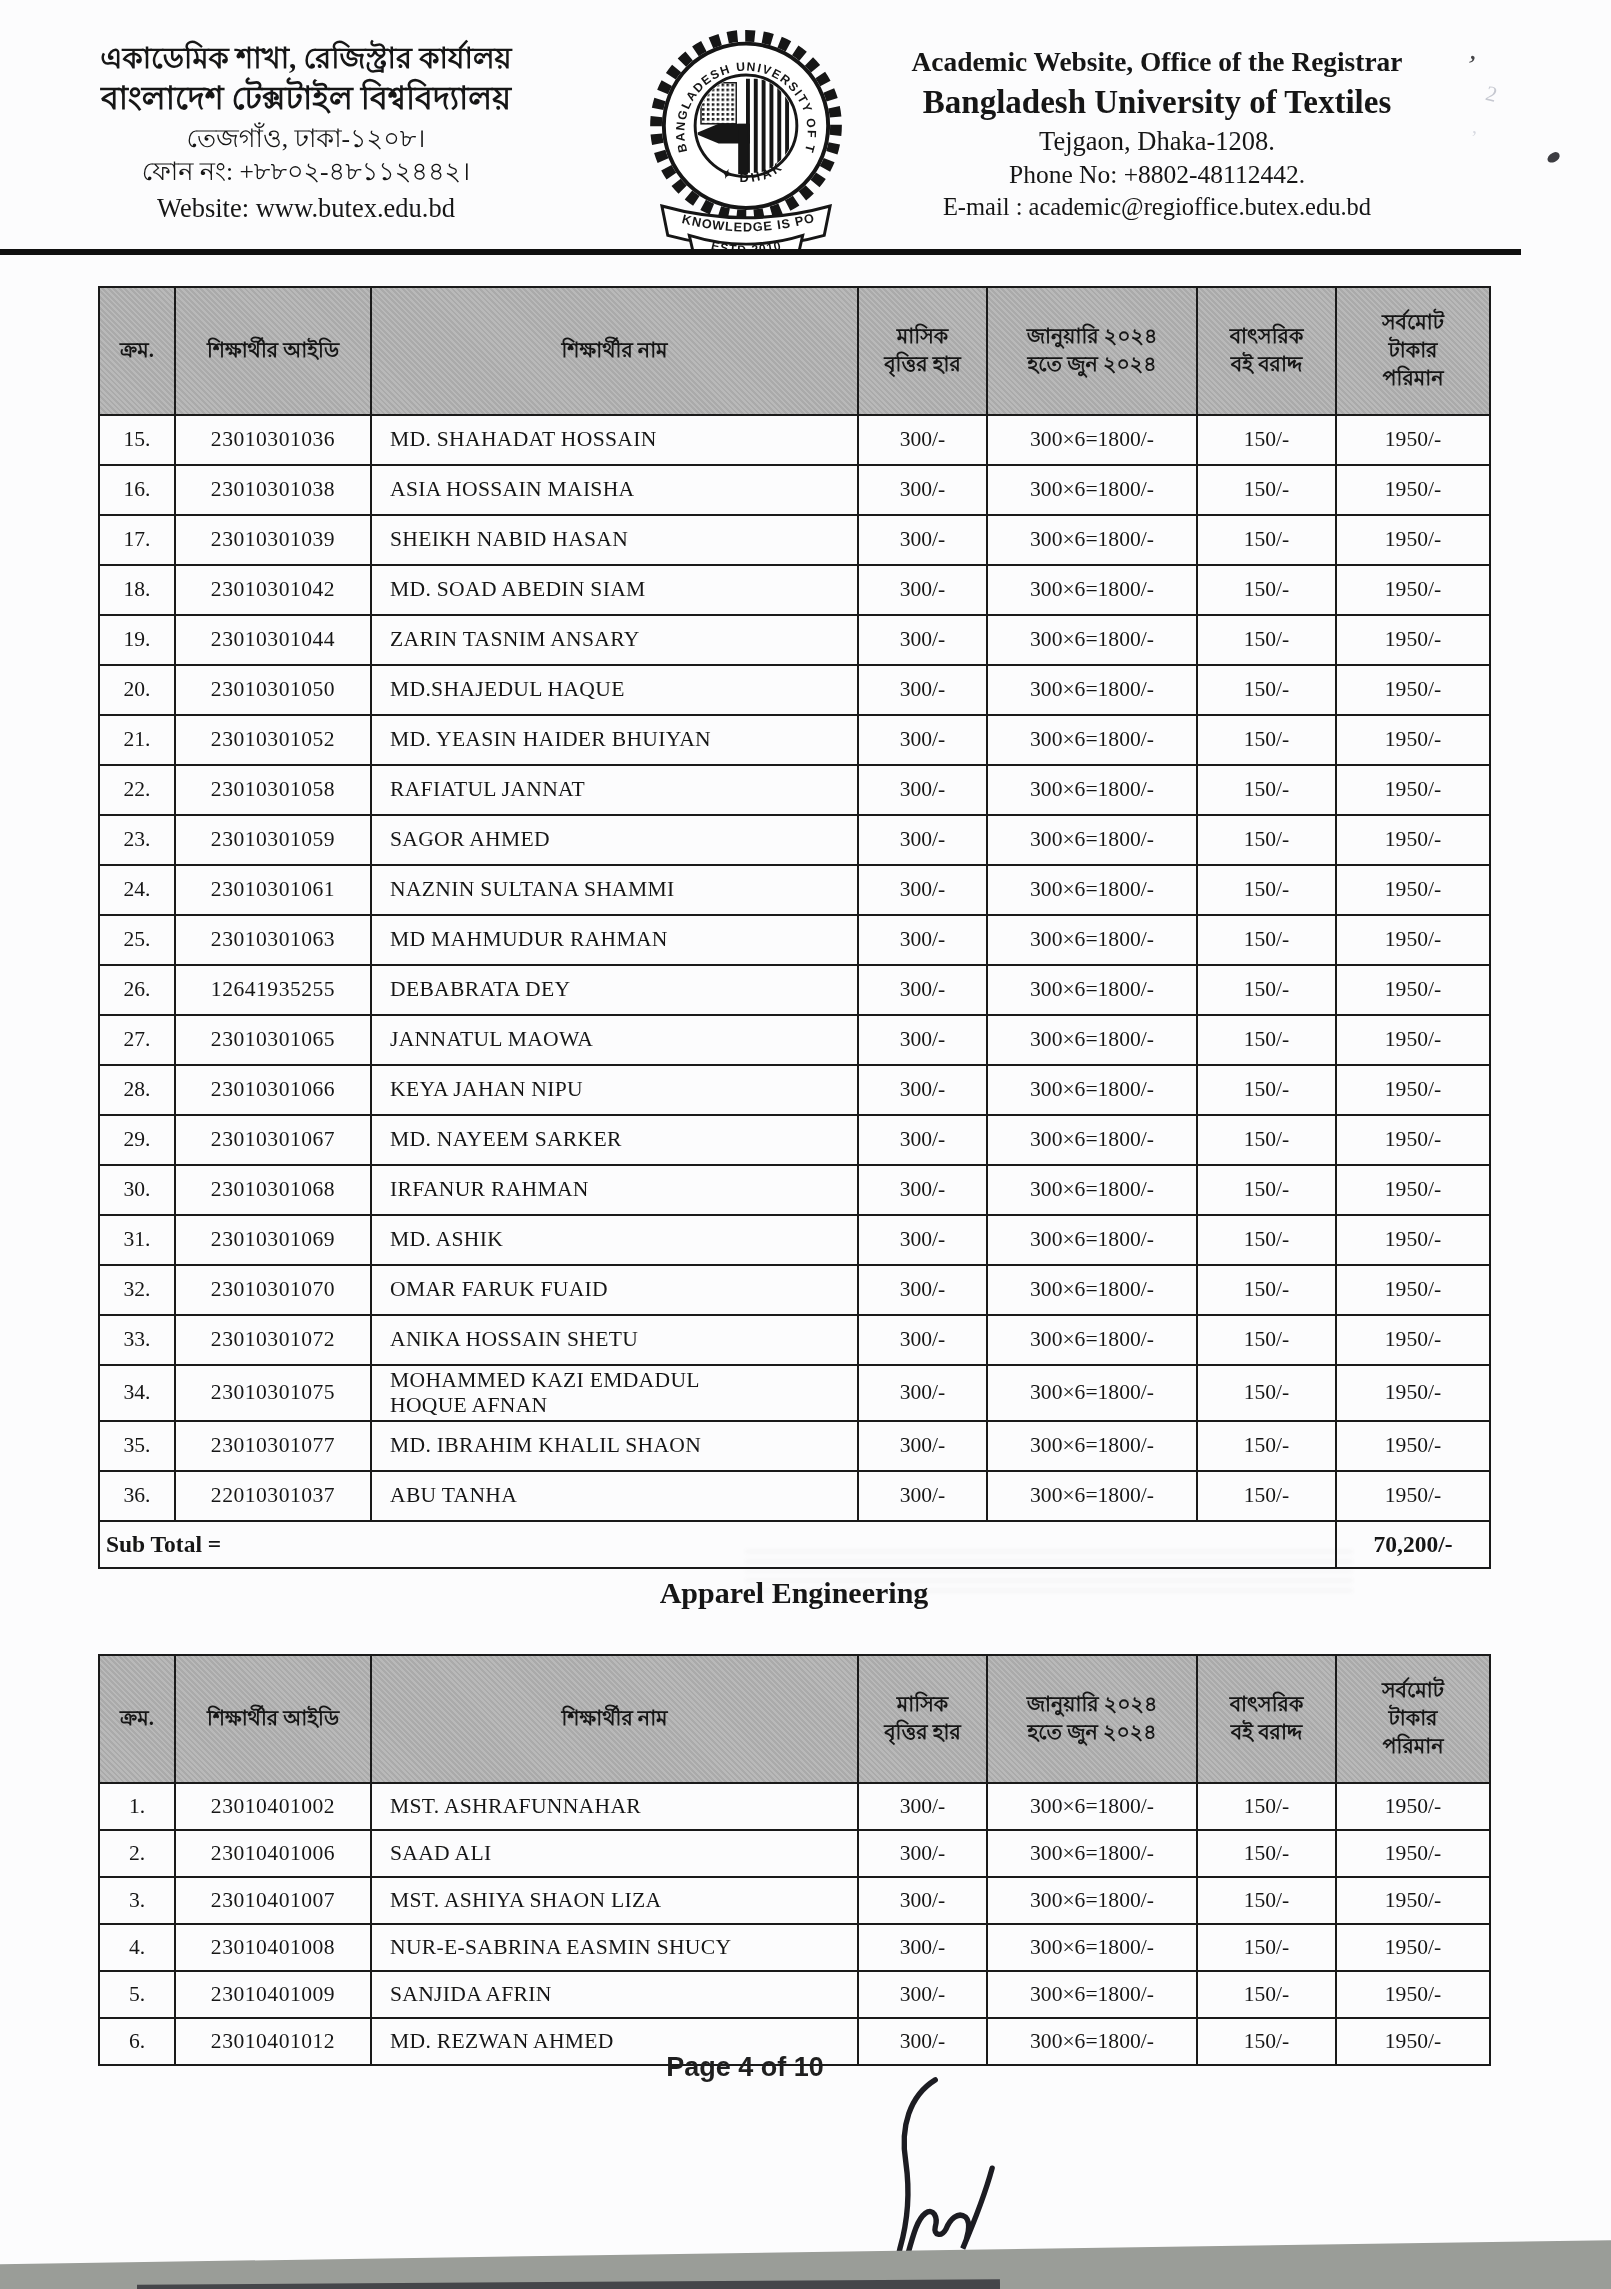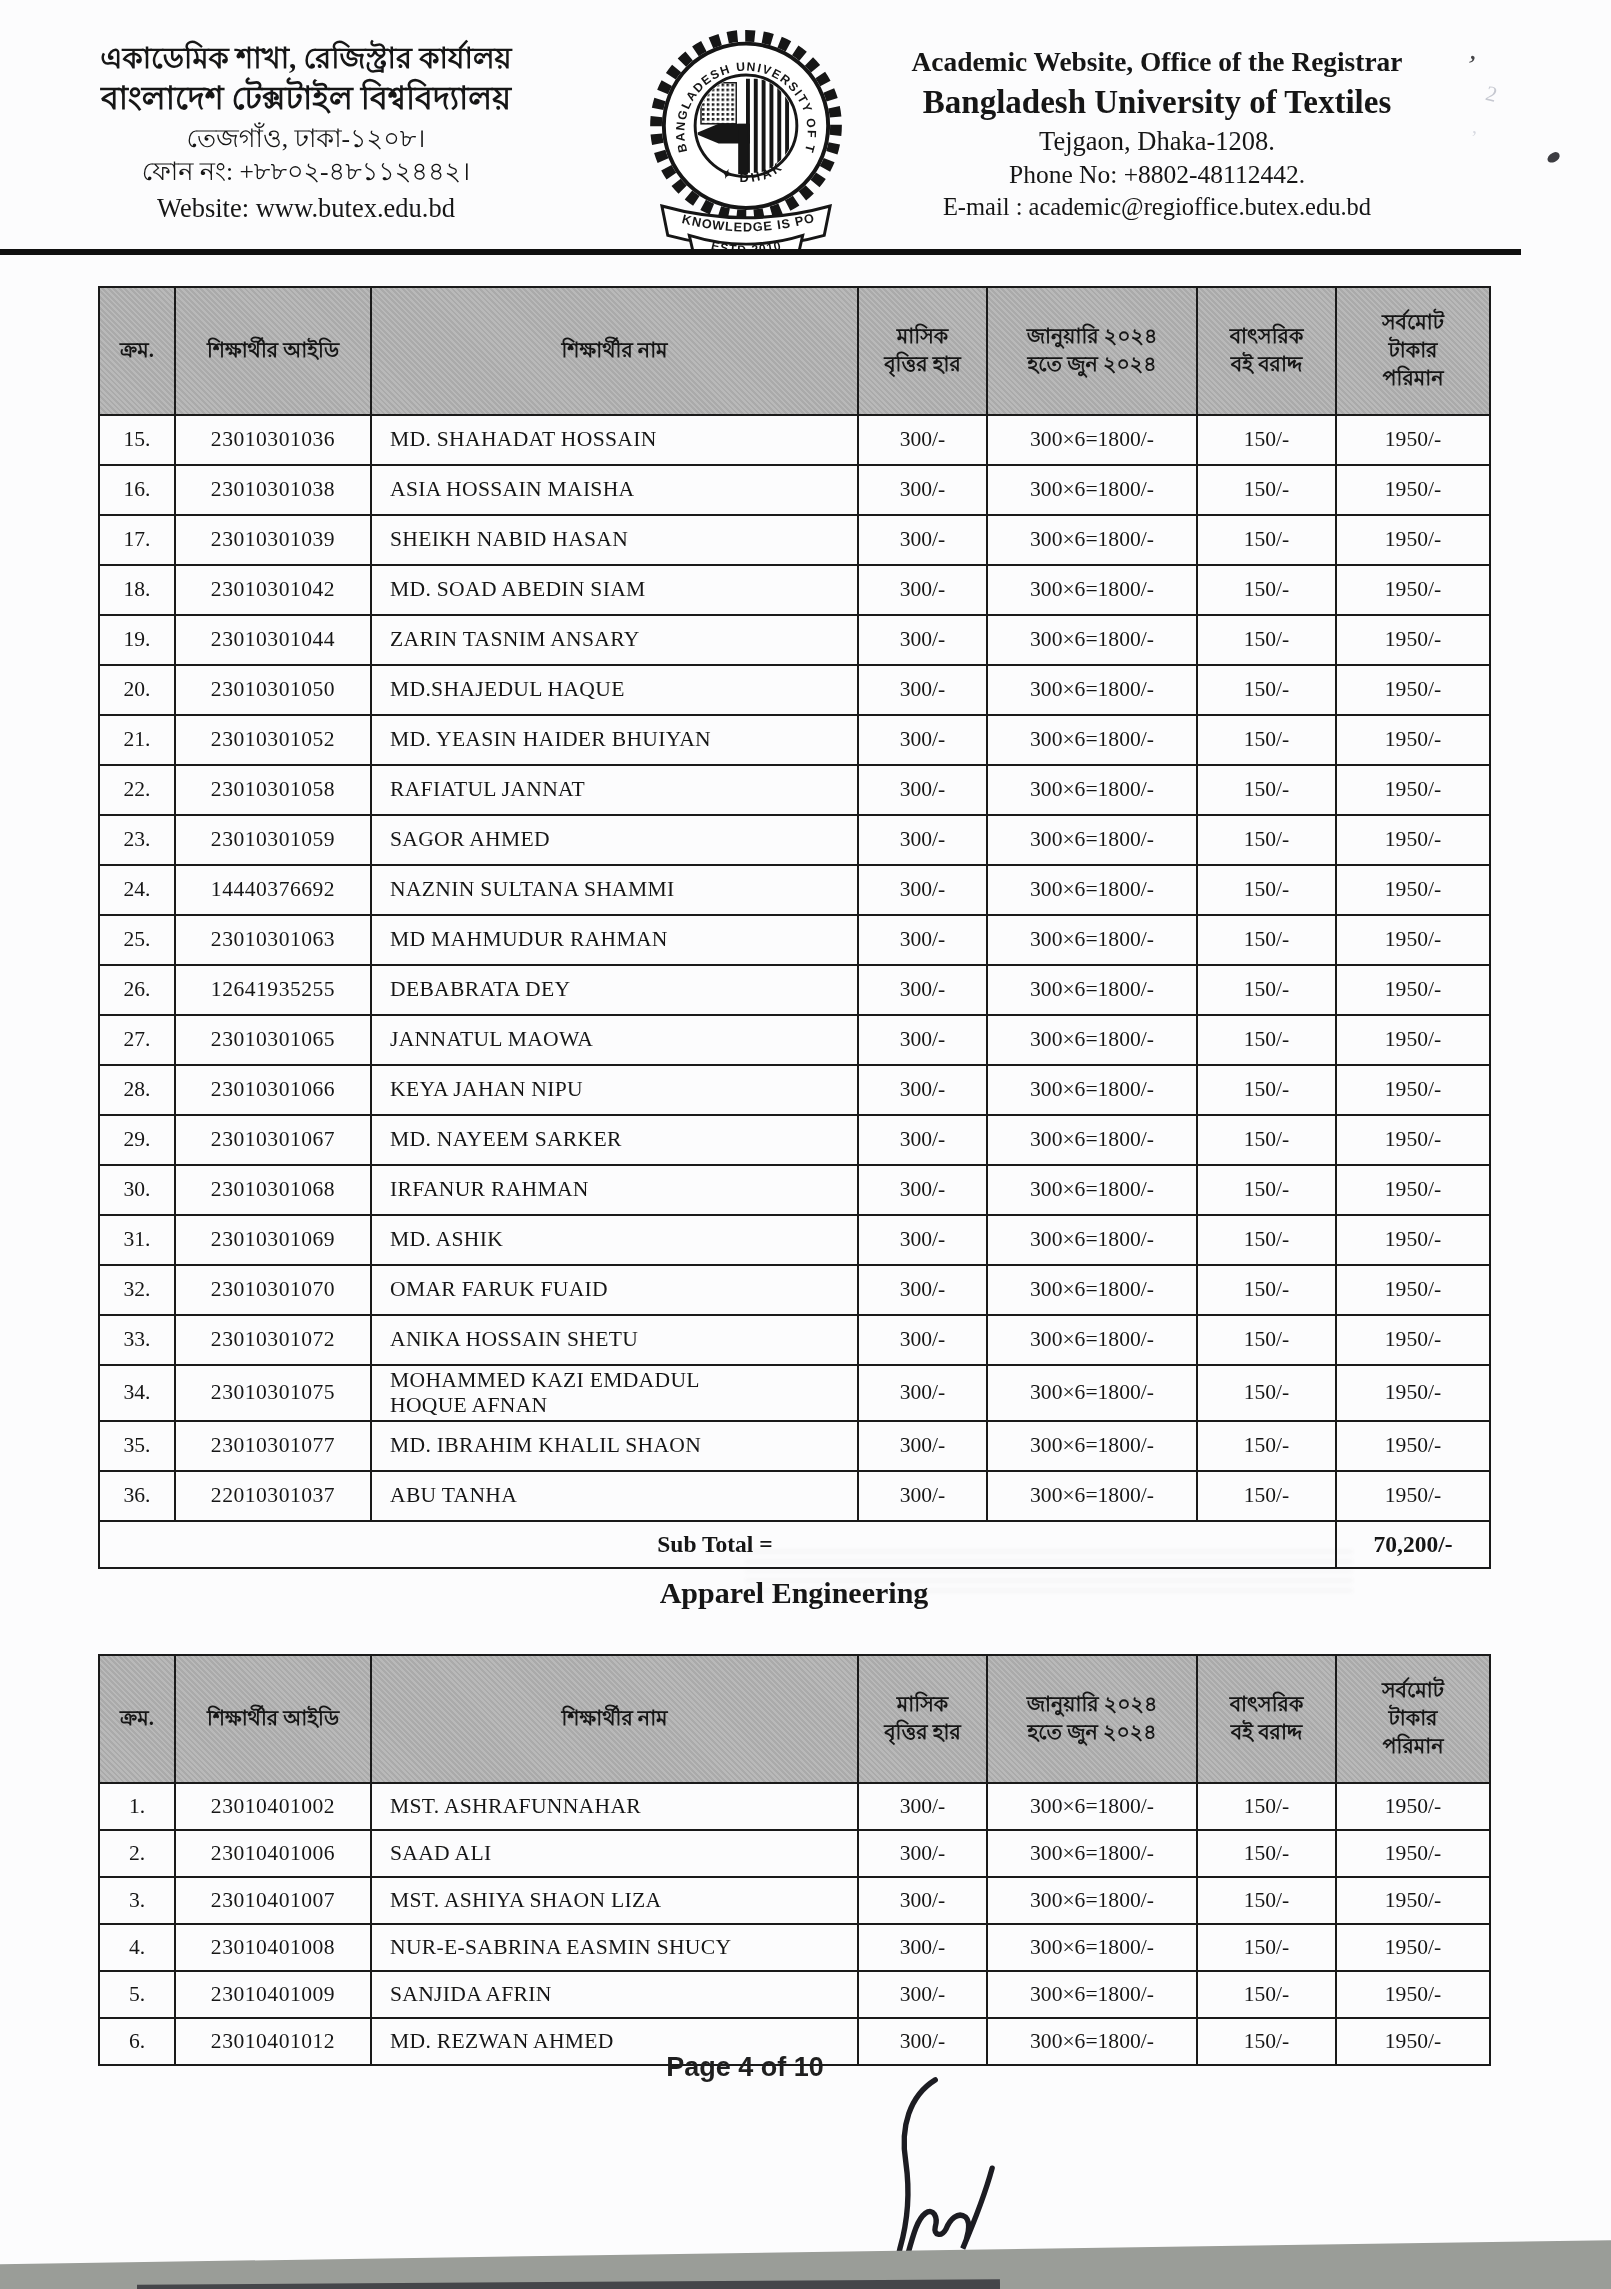--- a/index.html
+++ b/index.html
@@ -30,21 +30,21 @@
       background-image:repeating-linear-gradient(45deg,rgba(0,0,0,.06) 0 2px,rgba(255,255,255,.05) 2px 3.9px);
       font-size:20.6px;font-weight:700;text-align:center;line-height:1.35;padding:3.9px;}
   .t1 tbody td{height:44px;}
   .t2 tbody td{height:41px;}
   .t td{font-size:21.6px;padding:2px 5.9px;}
   td.c-serial{text-align:center;}
   td.c-id{text-align:center;letter-spacing:0.5px;}
   td.c-name{text-align:left;padding-left:18px;letter-spacing:0.3px;}
   td.c-amt{text-align:center;}
   .t tfoot td{height:41px;font-weight:700;font-size:23.5px;}
-  td.subtotal-label{text-align:center;padding-right:11px;}
+  td.subtotal-label{text-align:left;padding-right:11px;}
   td.subtotal-value{text-align:center;}
   
   .section-title{position:absolute;left:98px;top:1576px;width:1392px;margin:0;text-align:center;
       font-size:30px;font-weight:700;font-family:"Liberation Serif",serif;}
   .page-num{position:absolute;left:0;top:2052px;width:1490px;text-align:center;
       font-family:"Liberation Sans",sans-serif;font-size:27px;font-weight:600;color:#1f1f1f;}
   
   .signature{position:absolute;left:839px;top:2072px;width:167px;height:206px;}
   .speck{position:absolute;font-family:"Liberation Serif",serif;}
   .speck-apostrophe{left:1466px;top:49px;font-size:29px;color:#454548;transform:rotate(12deg);}
@@ -241,21 +241,21 @@
           <td class="c-serial">23.</td>
           <td class="c-id">23010301059</td>
           <td class="c-name">SAGOR AHMED</td>
           <td class="c-amt">300/-</td>
           <td class="c-amt">300×6=1800/-</td>
           <td class="c-amt">150/-</td>
           <td class="c-amt">1950/-</td>
         </tr>
         <tr>
           <td class="c-serial">24.</td>
-          <td class="c-id">14440376692</td>
+          <td class="c-id">23010301061</td>
           <td class="c-name">NAZNIN SULTANA SHAMMI</td>
           <td class="c-amt">300/-</td>
           <td class="c-amt">300×6=1800/-</td>
           <td class="c-amt">150/-</td>
           <td class="c-amt">1950/-</td>
         </tr>
         <tr>
           <td class="c-serial">25.</td>
           <td class="c-id">23010301063</td>
           <td class="c-name">MD MAHMUDUR RAHMAN</td>

